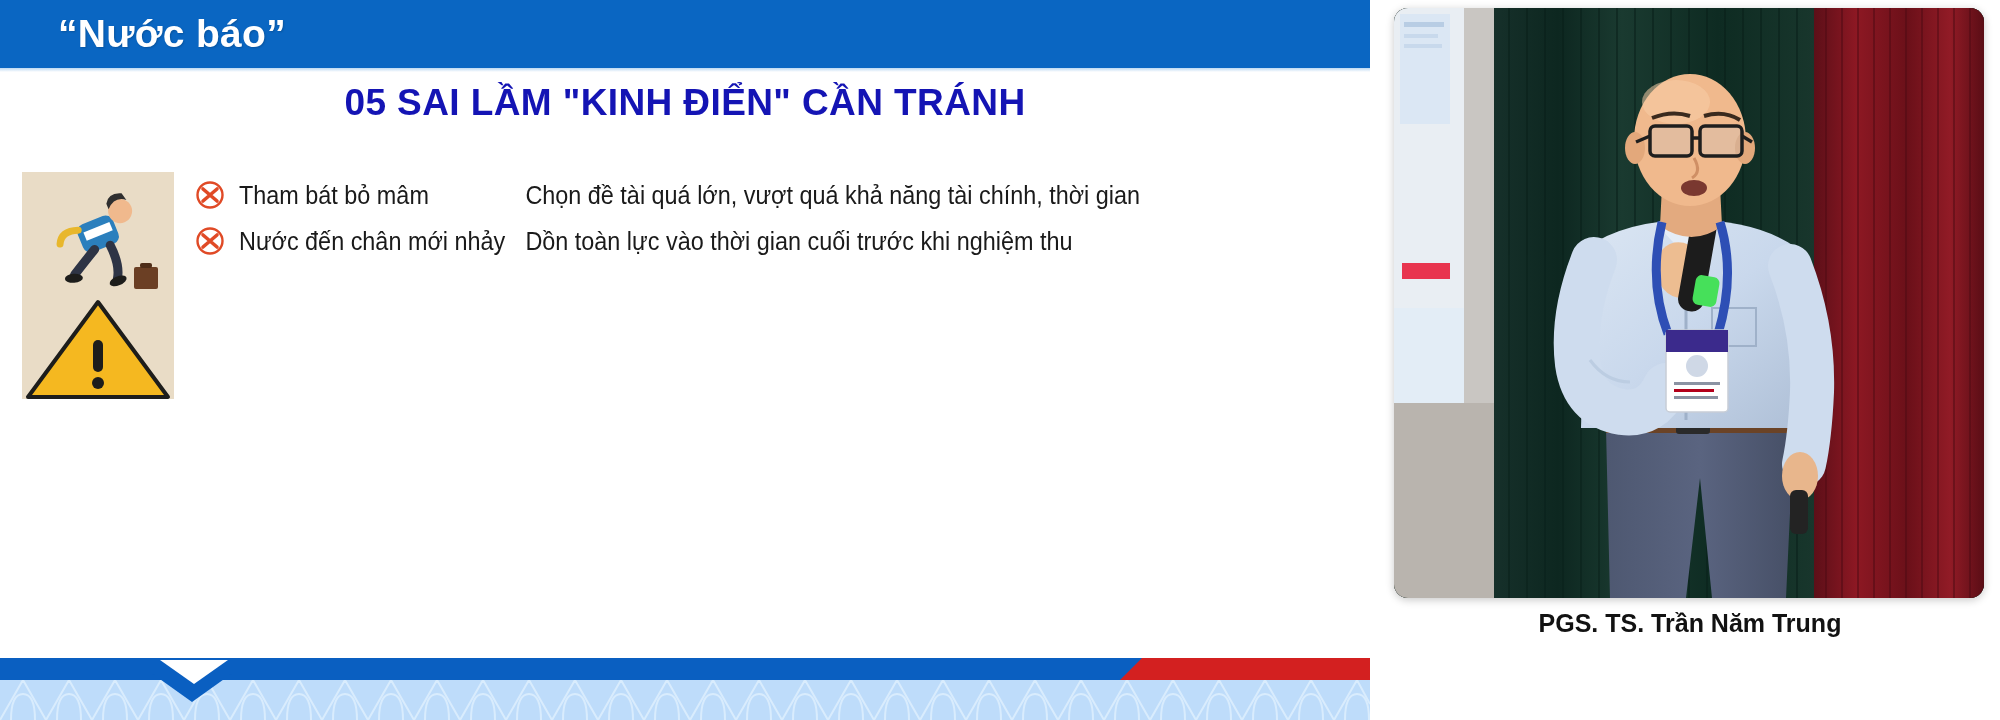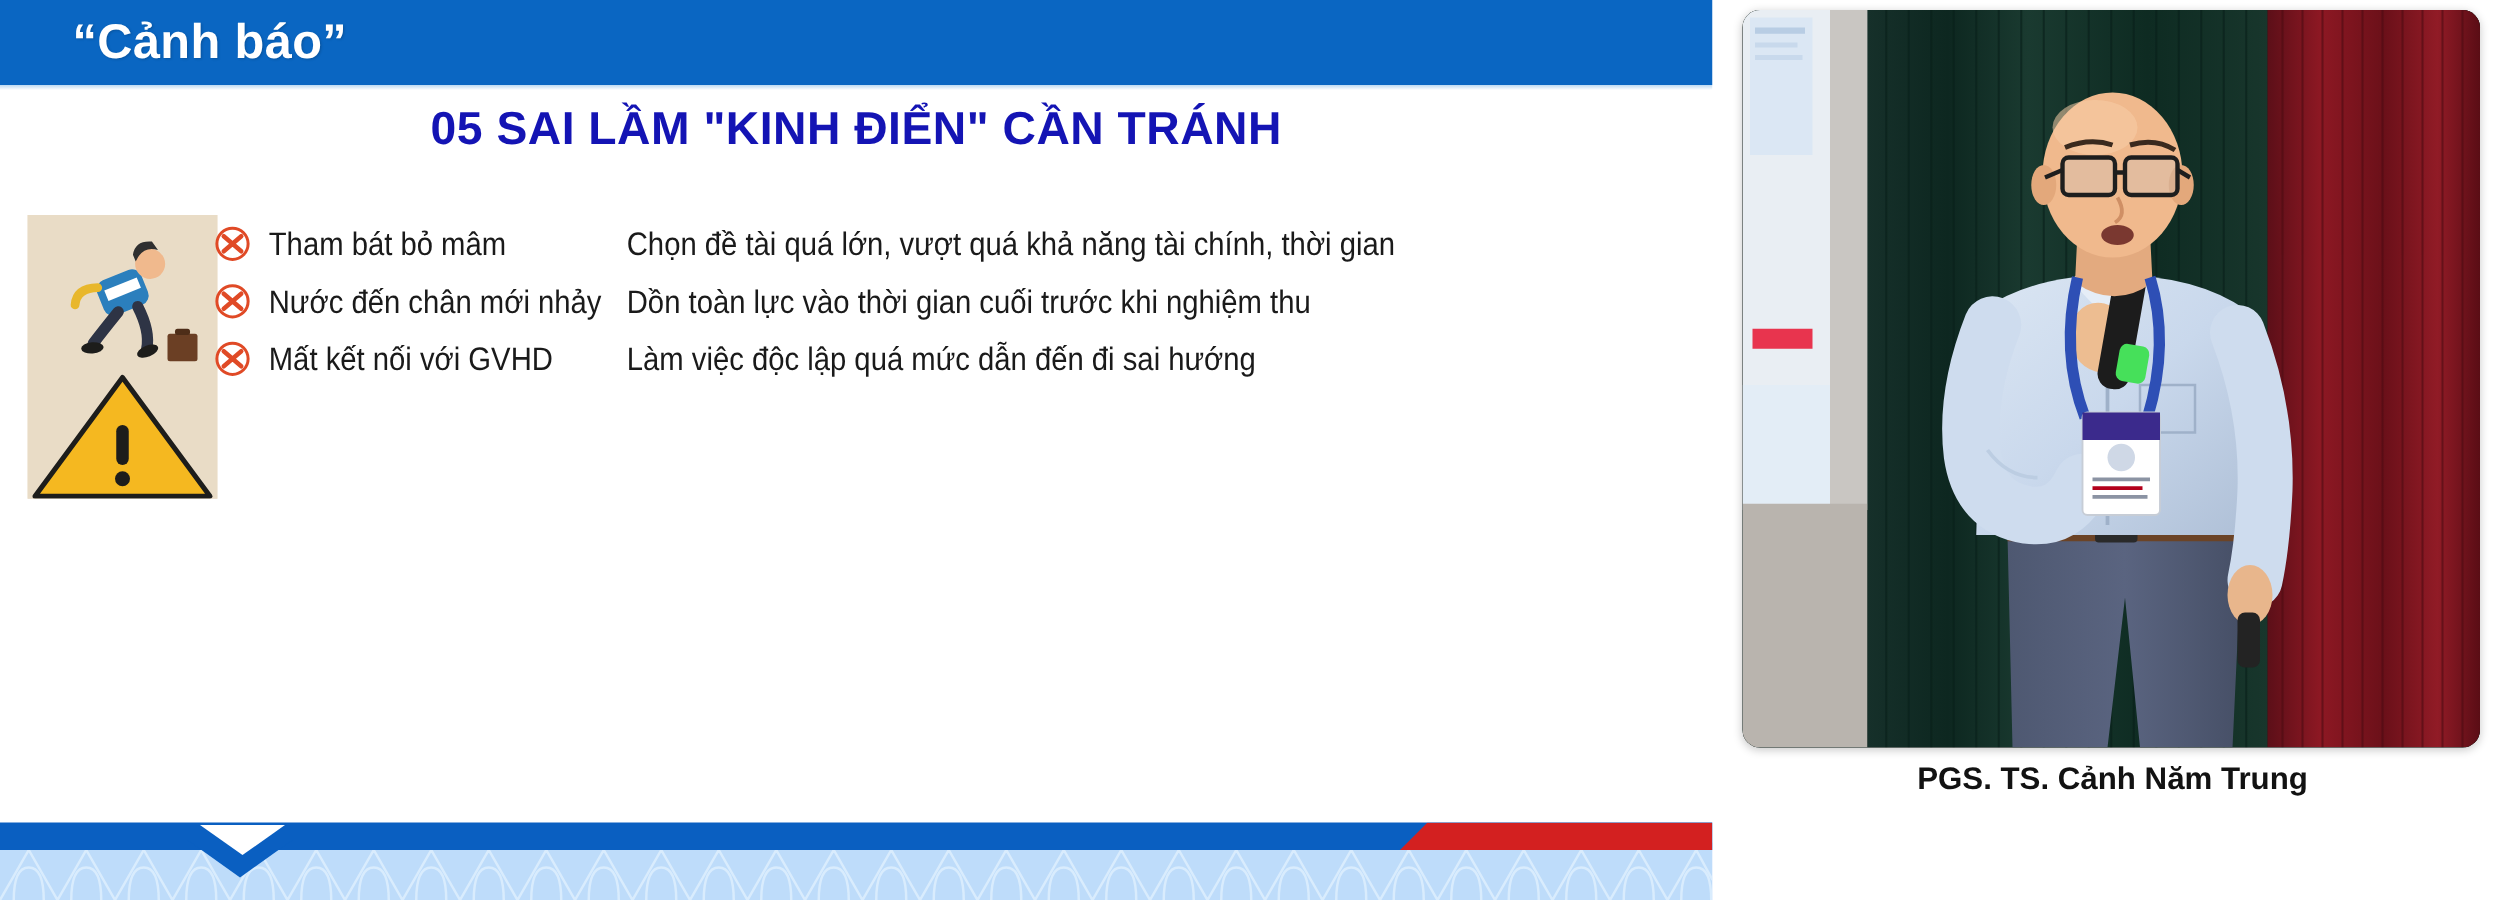--- a/index.html
+++ b/index.html
@@ -54,21 +54,21 @@
   
   #illustration {
     position:absolute; left:22px; top:172px;
     width:152px; height:227px;
     background:#e9dcc6;
     overflow:hidden;
   }
 
   
   #mistakes-table {
-    position:absolute; left:171px; top:172px;
+    position:absolute; left:195px; top:172px;
     width:1150px;
   }
   .mistake-row {
     display:flex; align-items:center;
     height:46px;
   }
   .bullet-icon { width:44px; flex:0 0 44px; display:flex; align-items:center; }
   .mistake-name {
     width:245px; flex:0 0 245px;
     font-size:26px; color:#1a1a1a;
@@ -144,21 +144,21 @@
   }
 </style>
 </head>
 <body>
 
 <div id="root">
 
   <div id="slide">
 
     <div id="header-banner">
-      <div id="header-title">“Cảnh báo”</div>
+      <div id="header-title">“Nước báo”</div>
     </div>
 
     <div id="slide-title">05 SAI LẦM "KINH ĐIỂN" CẦN TRÁNH</div>
 
     <div id="illustration">
       <svg width="152" height="227" viewBox="0 0 152 227">
         <rect x="0" y="0" width="152" height="227" fill="#e9dcc6"></rect>
 
         <path d="M76 130 L146 225 L6 225 Z" fill="#f5b820" stroke="#1d1d1b" stroke-width="4" stroke-linejoin="round"></path>
         <rect x="71" y="168" width="10" height="32" rx="5" fill="#1d1d1b"></rect>
@@ -202,30 +202,20 @@
           <svg width="30" height="30" viewBox="0 0 30 30">
             <circle cx="15" cy="15" r="12.5" fill="none" stroke="#e04a26" stroke-width="2.4"></circle>
             <path d="M8 9 L22 21 M22 9 L8 21" stroke="#e04a26" stroke-width="3.6" stroke-linecap="round"></path>
           </svg>
         </span>
         <span class="mistake-name">Nước đến chân mới nhảy</span>
         <span class="mistake-desc">Dồn toàn lực vào thời gian cuối trước khi nghiệm thu</span>
       </div>
 
 
-      <div class="mistake-row">
-        <span class="bullet-icon">
-          <svg width="30" height="30" viewBox="0 0 30 30">
-            <circle cx="15" cy="15" r="12.5" fill="none" stroke="#e04a26" stroke-width="2.4"></circle>
-            <path d="M8 9 L22 21 M22 9 L8 21" stroke="#e04a26" stroke-width="3.6" stroke-linecap="round"></path>
-          </svg>
-        </span>
-        <span class="mistake-name">Mất kết nối với GVHD</span>
-        <span class="mistake-desc">Làm việc độc lập quá mức dẫn đến đi sai hướng</span>
-      </div>
 
 
     </div>
 
     <div id="footer-band">
       <div id="footer-pattern">
         <svg width="1370" height="46" viewBox="0 0 1370 46" preserveAspectRatio="none">
           <rect width="1370" height="46" fill="#bedcfa"></rect>
           <g stroke="#d9ecfd" stroke-width="2" fill="none">
             <g>
@@ -380,18 +370,18 @@
         <circle cx="303" cy="358" r="11" fill="#cfd8e6"></circle>
         <rect x="280" y="374" width="46" height="3" fill="#8b93a3"></rect>
         <rect x="280" y="381" width="40" height="3" fill="#b3001b"></rect>
         <rect x="280" y="388" width="44" height="3" fill="#8b93a3"></rect>
 
         <path d="M196 352 q16 22 40 22" stroke="#bccde2" stroke-width="3" fill="none"></path>
       </svg>
     </div>
 
     <div id="speaker-caption">
-      <div class="caption-line">PGS. TS. Cảnh Năm Trung</div>
+      <div class="caption-line">PGS. TS. Trần Năm Trung</div>
     </div>
 
   </div>
 
 </div>
 
 </body></html>

